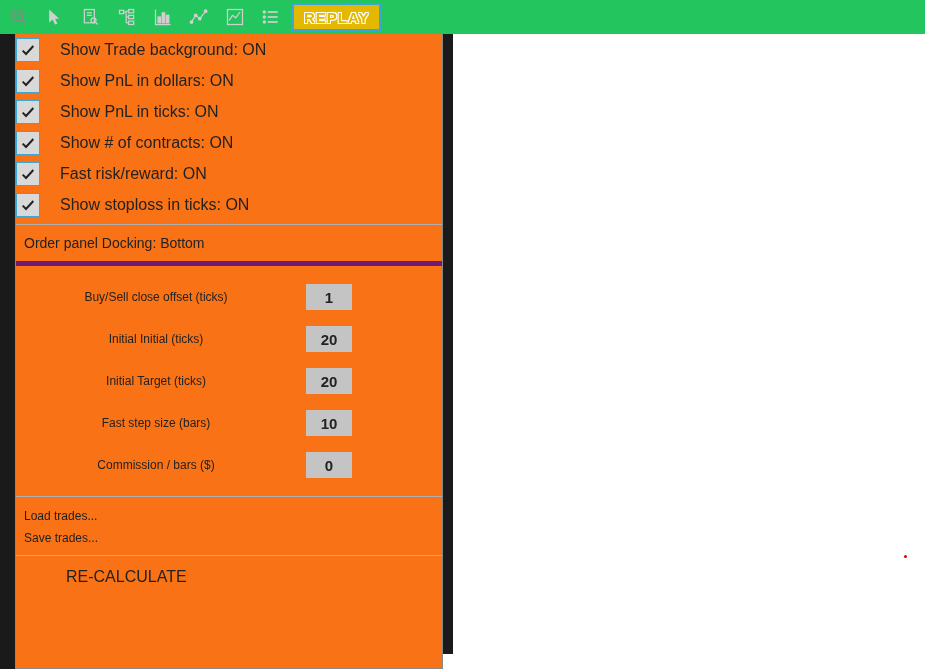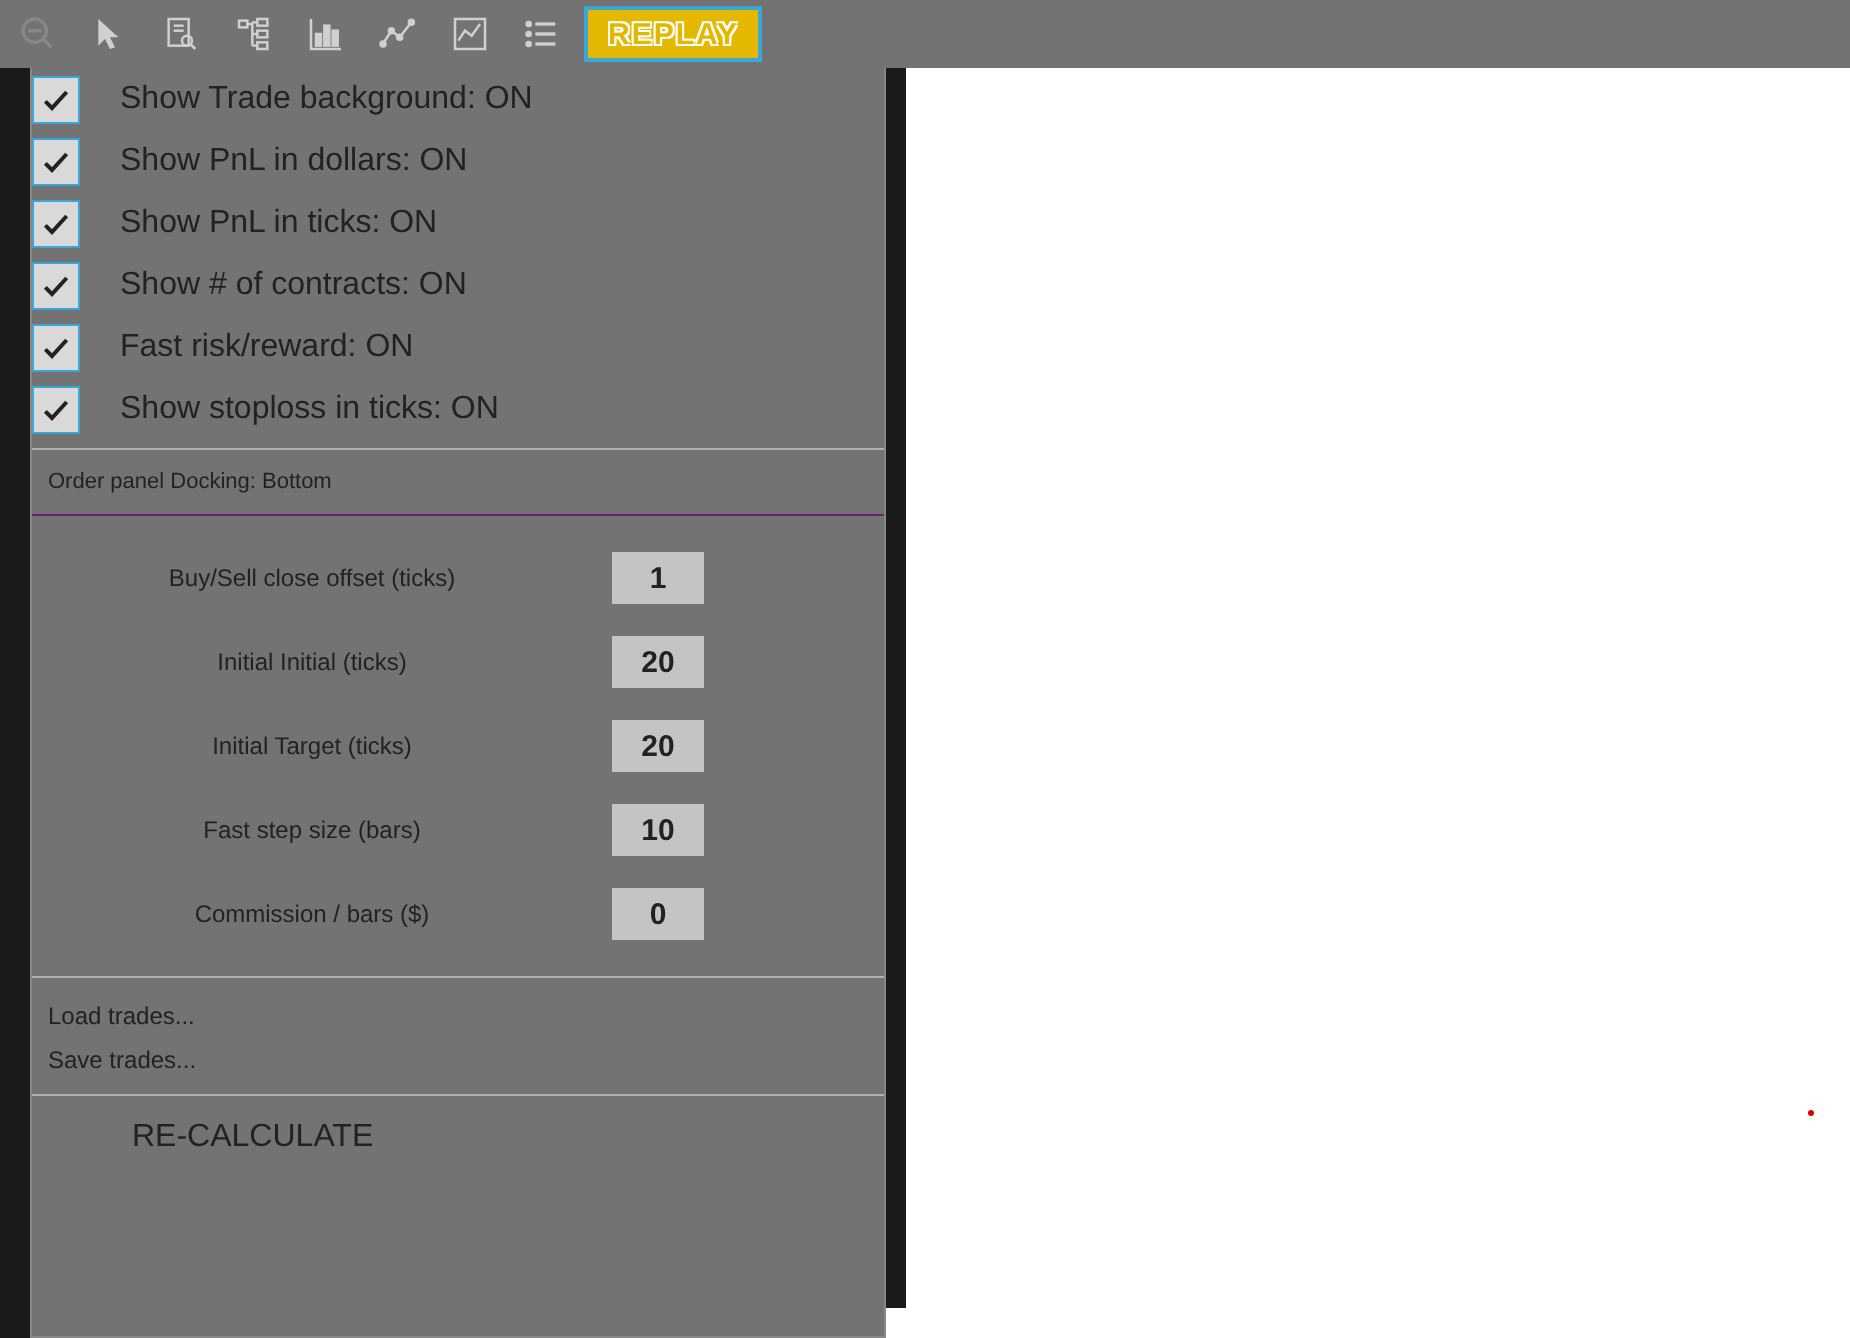--- a/index.html
+++ b/index.html
@@ -11,21 +11,21 @@
       font-family: "Segoe UI", Arial, sans-serif;
       font-size: 15px;
       background: #ffffff;
       width: 925px;
       height: 669px;
       position: relative;
     }
     .toolbar {
       display: flex;
       align-items: center;
-      background: #737373;
+      background: #22c55e;
       height: 34px;
       padding: 0 2px;
       gap: 2px;
     }
     .toolbar-btn {
       width: 34px;
       height: 30px;
       display: flex;
       align-items: center;
       justify-content: center;
@@ -59,21 +59,21 @@
       display: flex;
       width: 100%;
       height: calc(100% - 34px);
     }
     .left-strip {
       width: 15px;
       background: #1a1a1a;
     }
     .panel {
       width: 428px;
-      background: #737373;
+      background: #f97316;
       border-left: 1px solid #888;
       border-right: 1px solid #888;
       border-bottom: 1px solid #888;
     }
     .check-section {
       border-bottom: 1px solid #b0b0b0;
       padding-bottom: 4px;
     }
     .check-row {
       display: flex;
@@ -96,22 +96,22 @@
     .checkbox svg {
       width: 16px;
       height: 16px;
     }
     .check-label {
       color: #222;
       font-size: 16px;
     }
     .docking-row {
       padding: 10px 0 10px 8px;
-      border-bottom: 1px solid #701a75;
-      font-size: 11px;
+      border-bottom: 5px solid #701a75;
+      font-size: 14px;
       color: #222;
       cursor: pointer;
     }
     .num-section {
       padding: 10px 0 10px 0;
       border-bottom: 1px solid #b0b0b0;
     }
     .num-row {
       display: flex;
       align-items: center;

